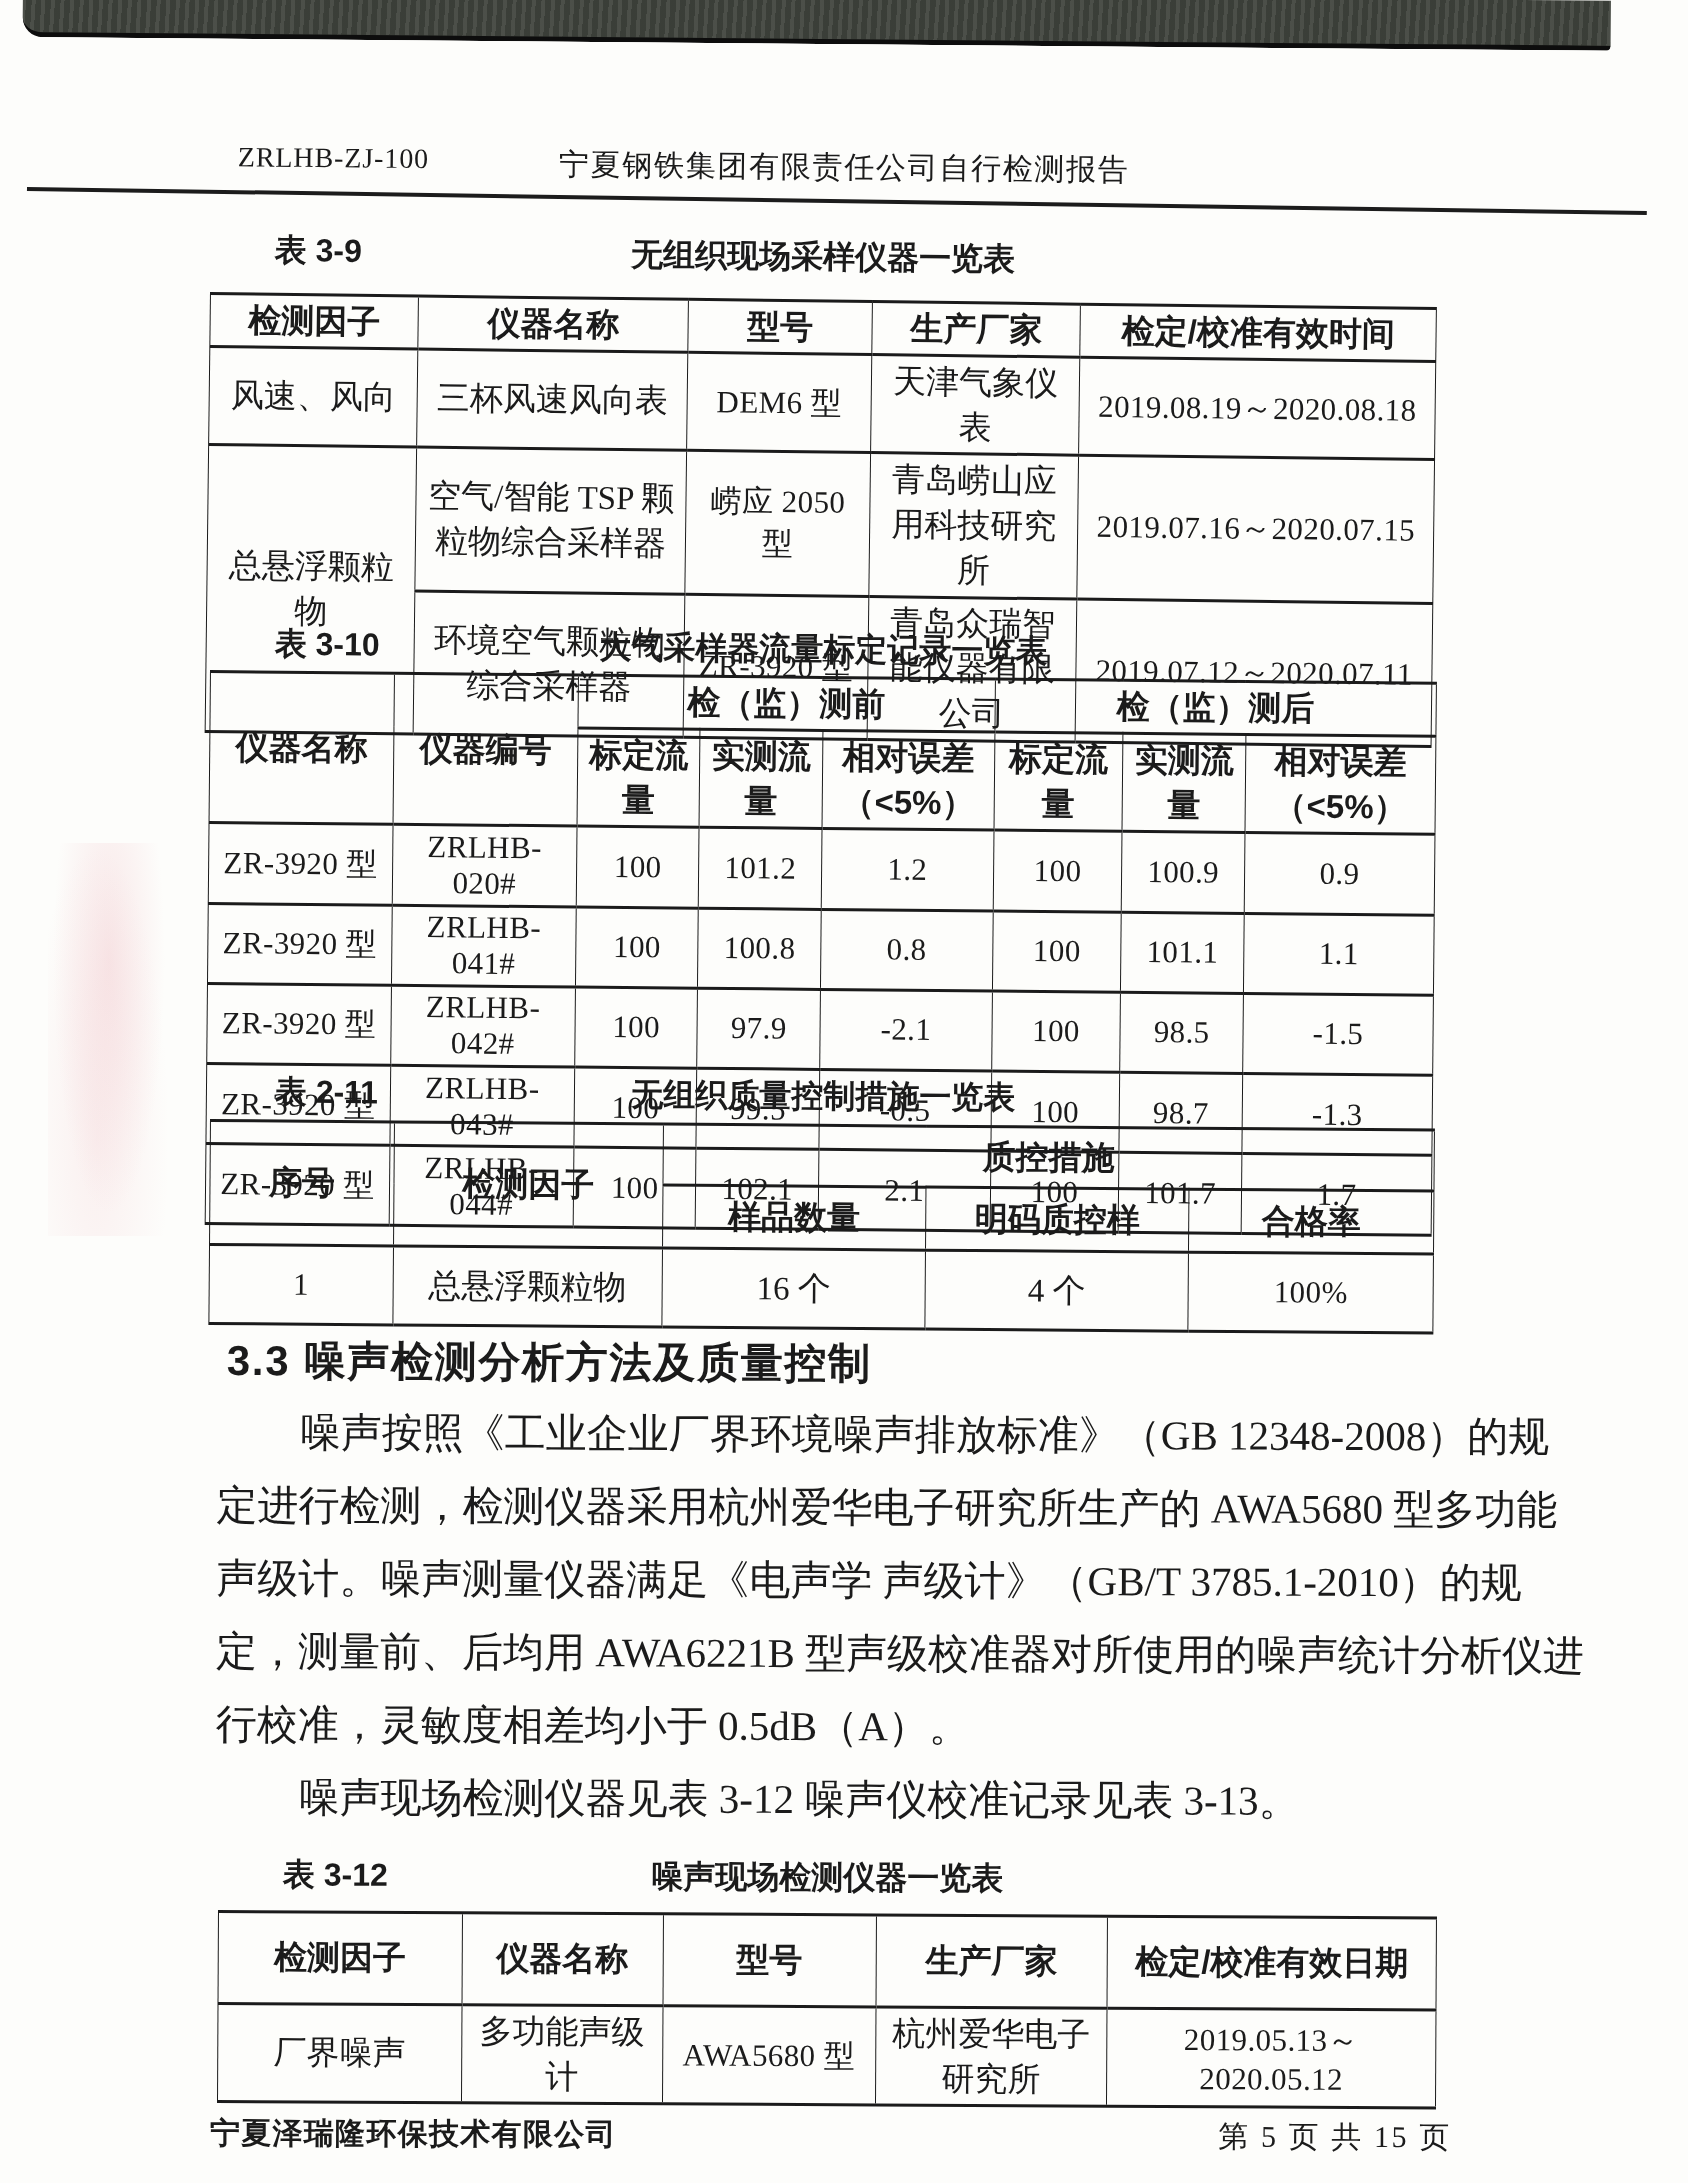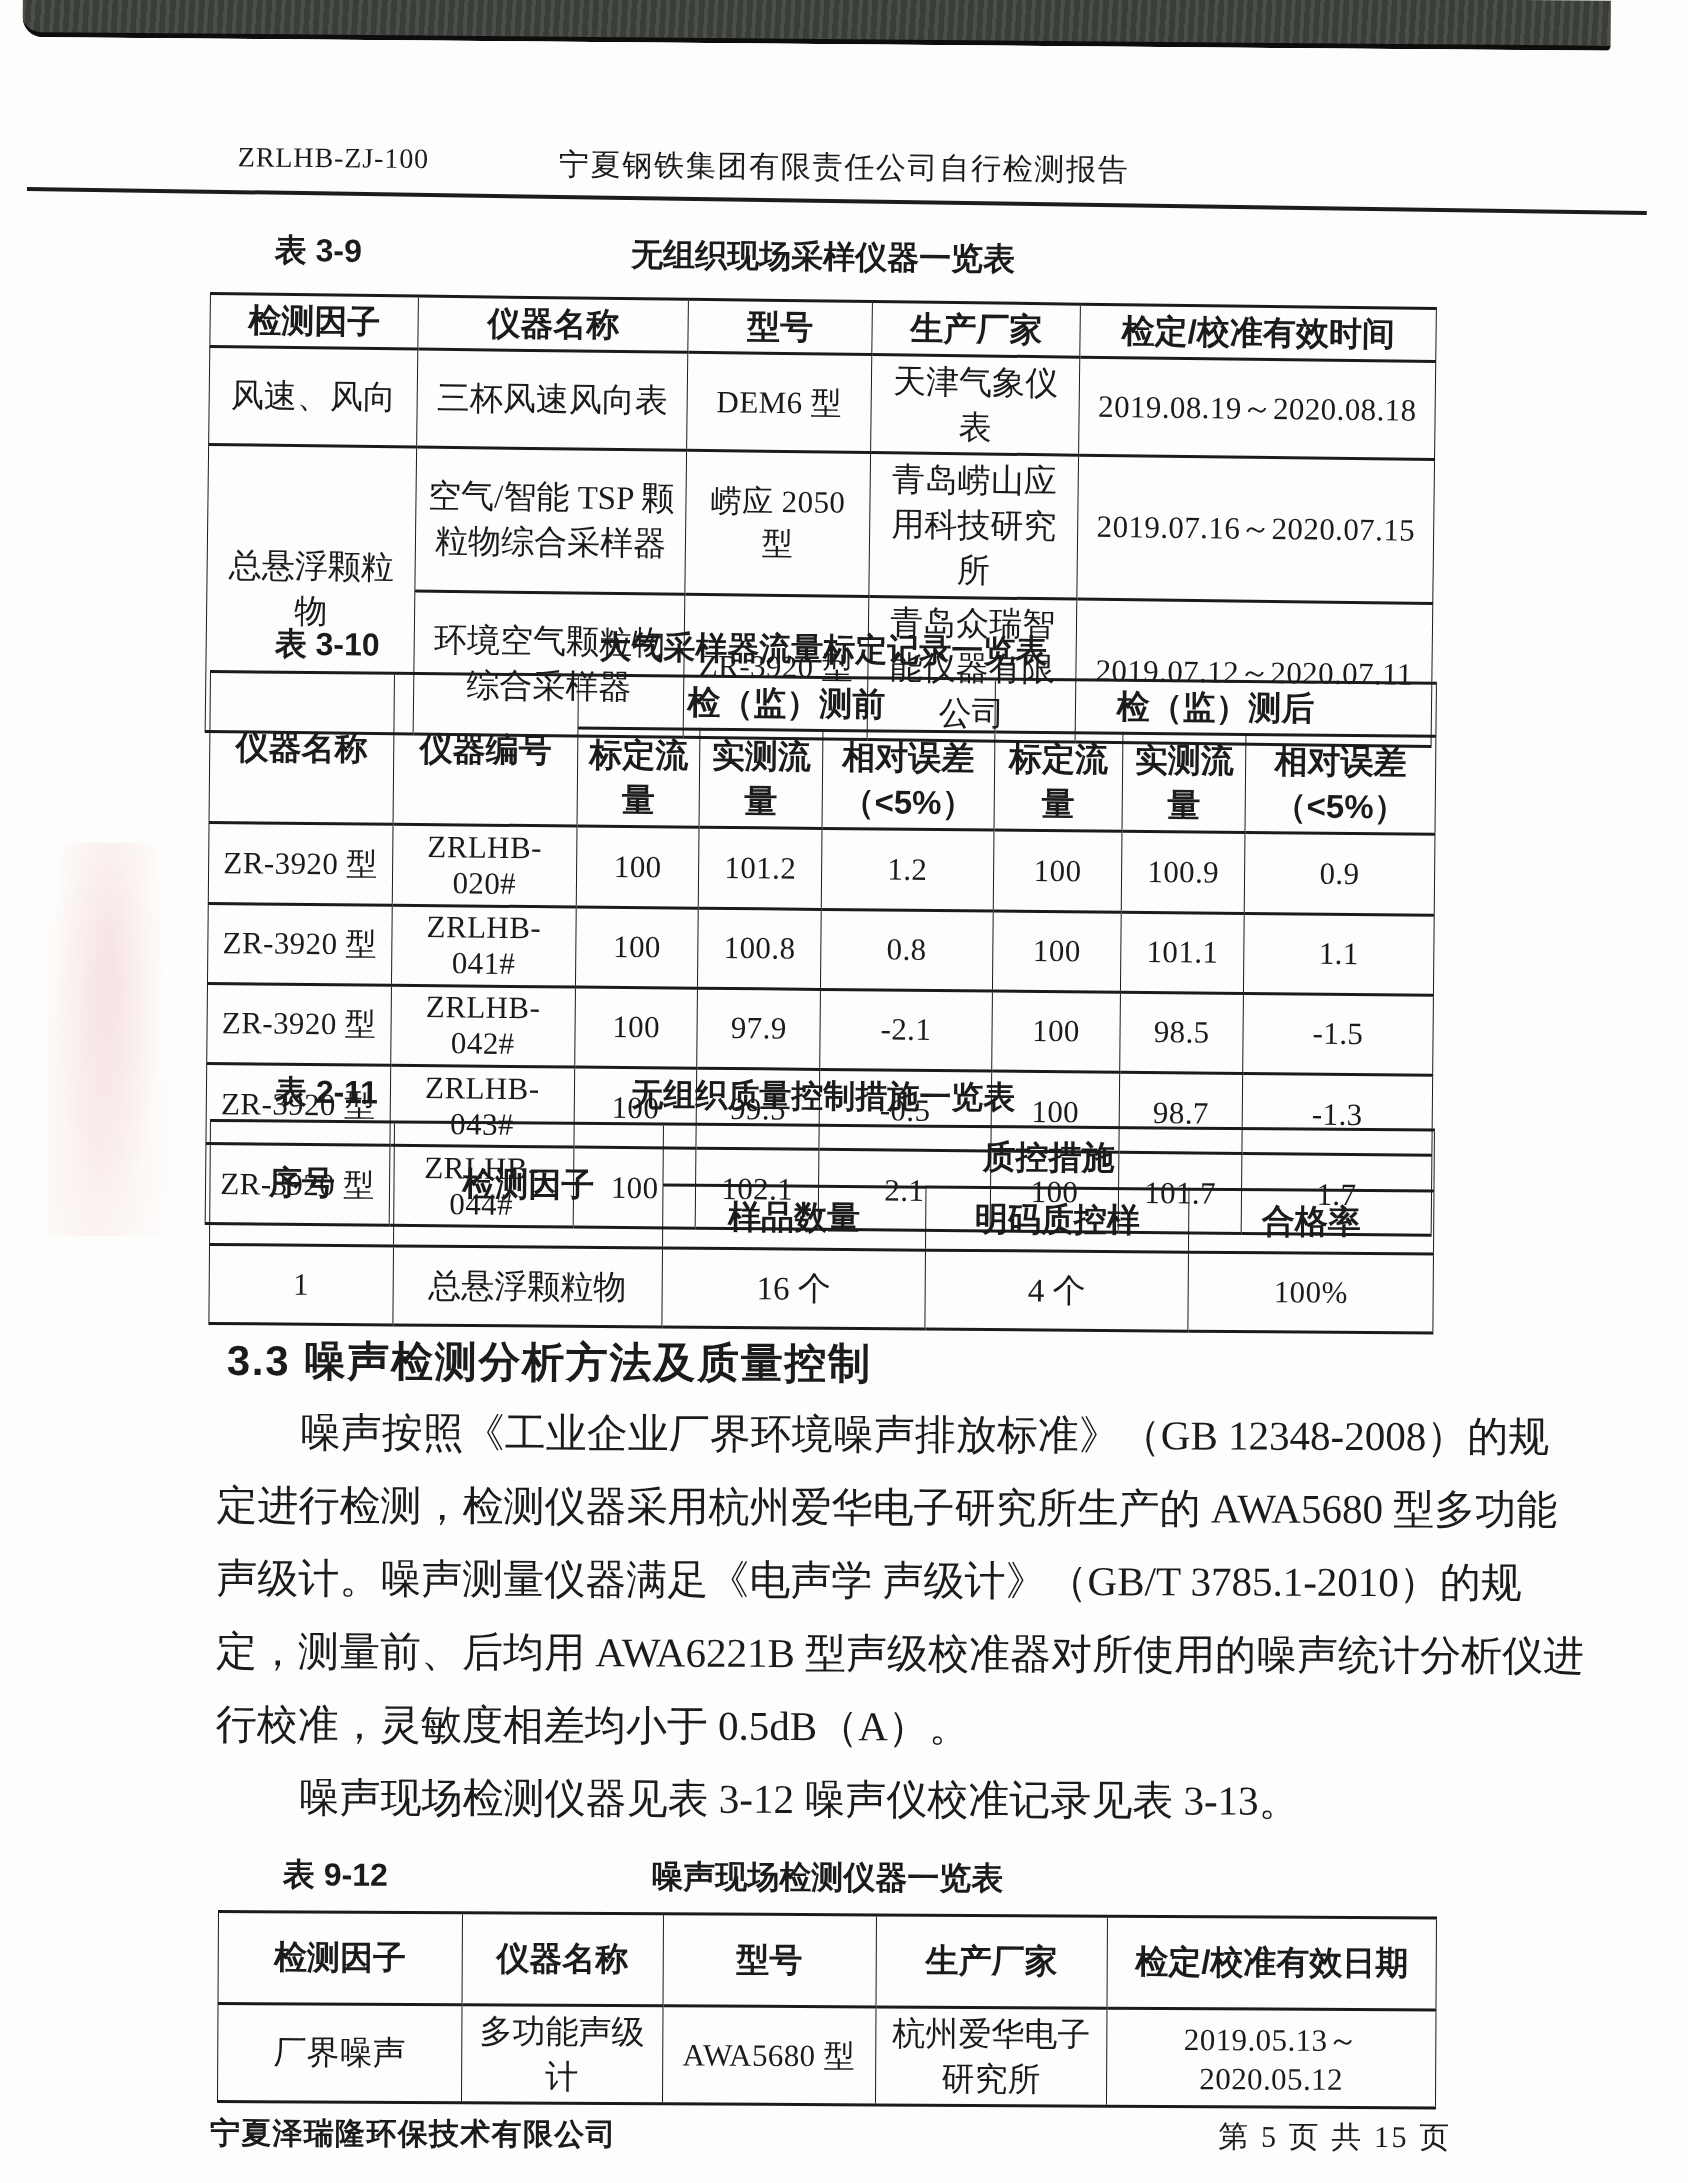--- a/index.html
+++ b/index.html
@@ -228,21 +228,21 @@
   <div class="para">
     <div class="pline indent">噪声按照《工业企业厂界环境噪声排放标准》（GB 12348-2008）的规</div>
     <div class="pline">定进行检测，检测仪器采用杭州爱华电子研究所生产的 AWA5680 型多功能</div>
     <div class="pline">声级计。噪声测量仪器满足《电声学 声级计》（GB/T 3785.1-2010）的规</div>
     <div class="pline">定，测量前、后均用 AWA6221B 型声级校准器对所使用的噪声统计分析仪进</div>
     <div class="pline">行校准，灵敏度相差均小于 0.5dB（A）。</div>
     <div class="pline indent">噪声现场检测仪器见表 3-12 噪声仪校准记录见表 3-13。</div>
   </div>
 
   <div class="tcap" style="top:1853px;left:218px;width:1219px;transform:rotate(.3deg);">
-    <span class="tlabel">表 9-12</span>
+    <span class="tlabel">表 3-12</span>
     <span class="ttitle">噪声现场检测仪器一览表</span>
   </div>
   <table class="tbl" style="left:218px;top:1910px;width:1219px;transform:rotate(.3deg);">
     <colgroup>
         <col style="width:20%">
         <col style="width:16.5%">
         <col style="width:17.5%">
         <col style="width:19%">
         <col style="width:27%">
       </colgroup>

